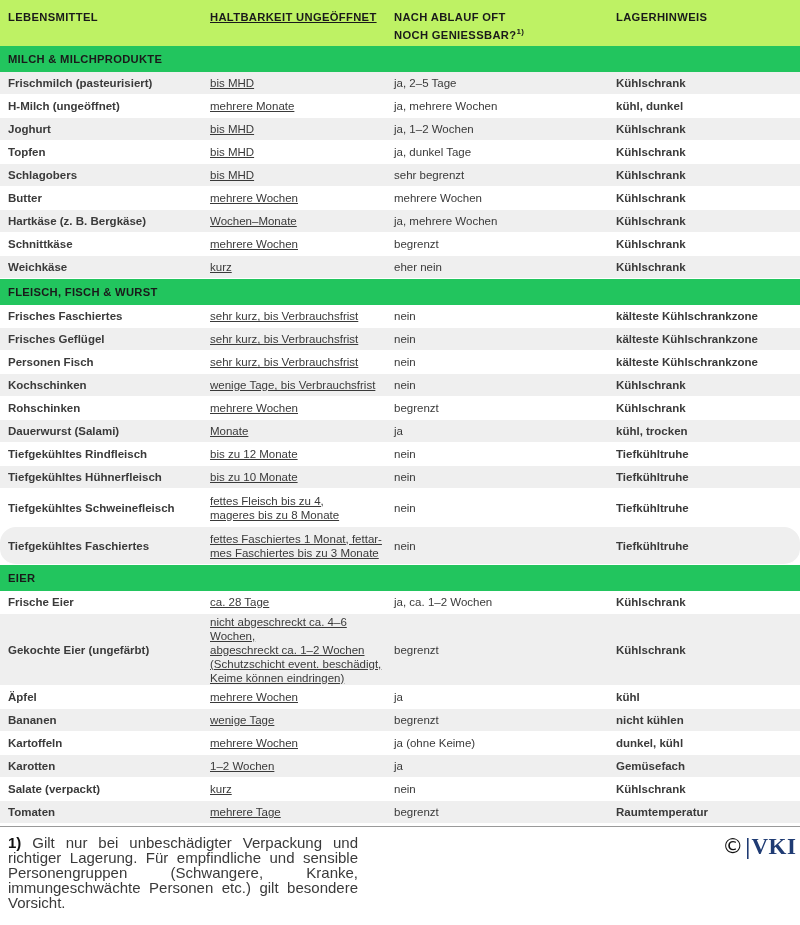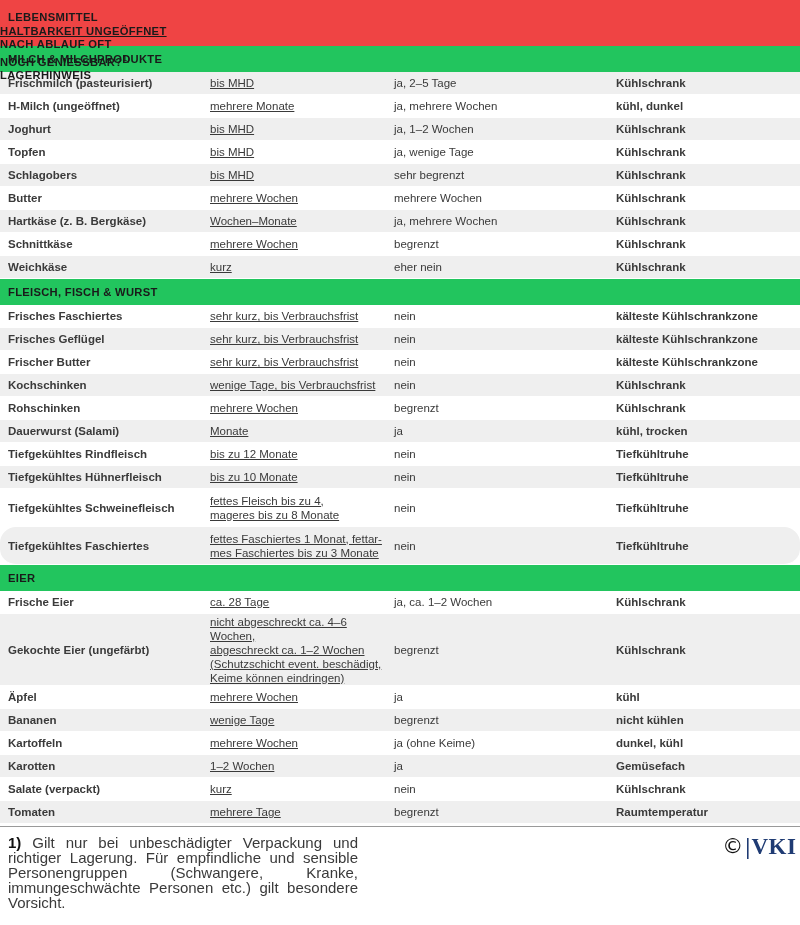--- a/index.html
+++ b/index.html
@@ -28,25 +28,24 @@
     box-sizing: border-box;
     width: 800px;
   }
   .c1 { width: 210px; padding-left: 8px; box-sizing: border-box; }
   .c2 { width: 184px; box-sizing: border-box; text-decoration: underline; }
   .c3 { width: 222px; box-sizing: border-box; }
   .c4 { width: 154px; box-sizing: border-box; font-weight: bold; }
 
   
   .table-header {
-    background: #ef4444;
+    background: #bef264;
     height: 46px;
     align-items: flex-start;
     padding-top: 11px;
-    flex-direction: column;
   }
   .table-header .hcell {
     font-size: 11.2px;
     font-weight: bold;
     letter-spacing: 0.35px;
     color: #1a1a1a;
     line-height: 13.5px;
     text-transform: uppercase;
   }
   .table-header .hcell .l2 { display: block; }
@@ -189,21 +188,21 @@
       </div>
       <div class="row data-row alt">
         <div class="c1 cell">Joghurt</div>
         <div class="c2 cell multi">bis MHD</div>
         <div class="c3 cell">ja, 1–2 Wochen</div>
         <div class="c4 cell">Kühlschrank</div>
       </div>
       <div class="row data-row plain">
         <div class="c1 cell">Topfen</div>
         <div class="c2 cell multi">bis MHD</div>
-        <div class="c3 cell">ja, wenige Tage</div>
+        <div class="c3 cell">ja, dunkel Tage</div>
         <div class="c4 cell">Kühlschrank</div>
       </div>
       <div class="row data-row alt">
         <div class="c1 cell">Schlagobers</div>
         <div class="c2 cell multi">bis MHD</div>
         <div class="c3 cell">sehr begrenzt</div>
         <div class="c4 cell">Kühlschrank</div>
       </div>
       <div class="row data-row plain">
         <div class="c1 cell">Butter</div>
@@ -238,21 +237,21 @@
         <div class="c3 cell">nein</div>
         <div class="c4 cell">kälteste Kühlschrankzone</div>
       </div>
       <div class="row data-row alt">
         <div class="c1 cell">Frisches Geflügel</div>
         <div class="c2 cell multi">sehr kurz, bis Verbrauchsfrist</div>
         <div class="c3 cell">nein</div>
         <div class="c4 cell">kälteste Kühlschrankzone</div>
       </div>
       <div class="row data-row plain">
-        <div class="c1 cell">Frischer Butter</div>
+        <div class="c1 cell">Personen Fisch</div>
         <div class="c2 cell multi">sehr kurz, bis Verbrauchsfrist</div>
         <div class="c3 cell">nein</div>
         <div class="c4 cell">kälteste Kühlschrankzone</div>
       </div>
       <div class="row data-row alt">
         <div class="c1 cell">Kochschinken</div>
         <div class="c2 cell multi">wenige Tage, bis Verbrauchsfrist</div>
         <div class="c3 cell">nein</div>
         <div class="c4 cell">Kühlschrank</div>
       </div>

